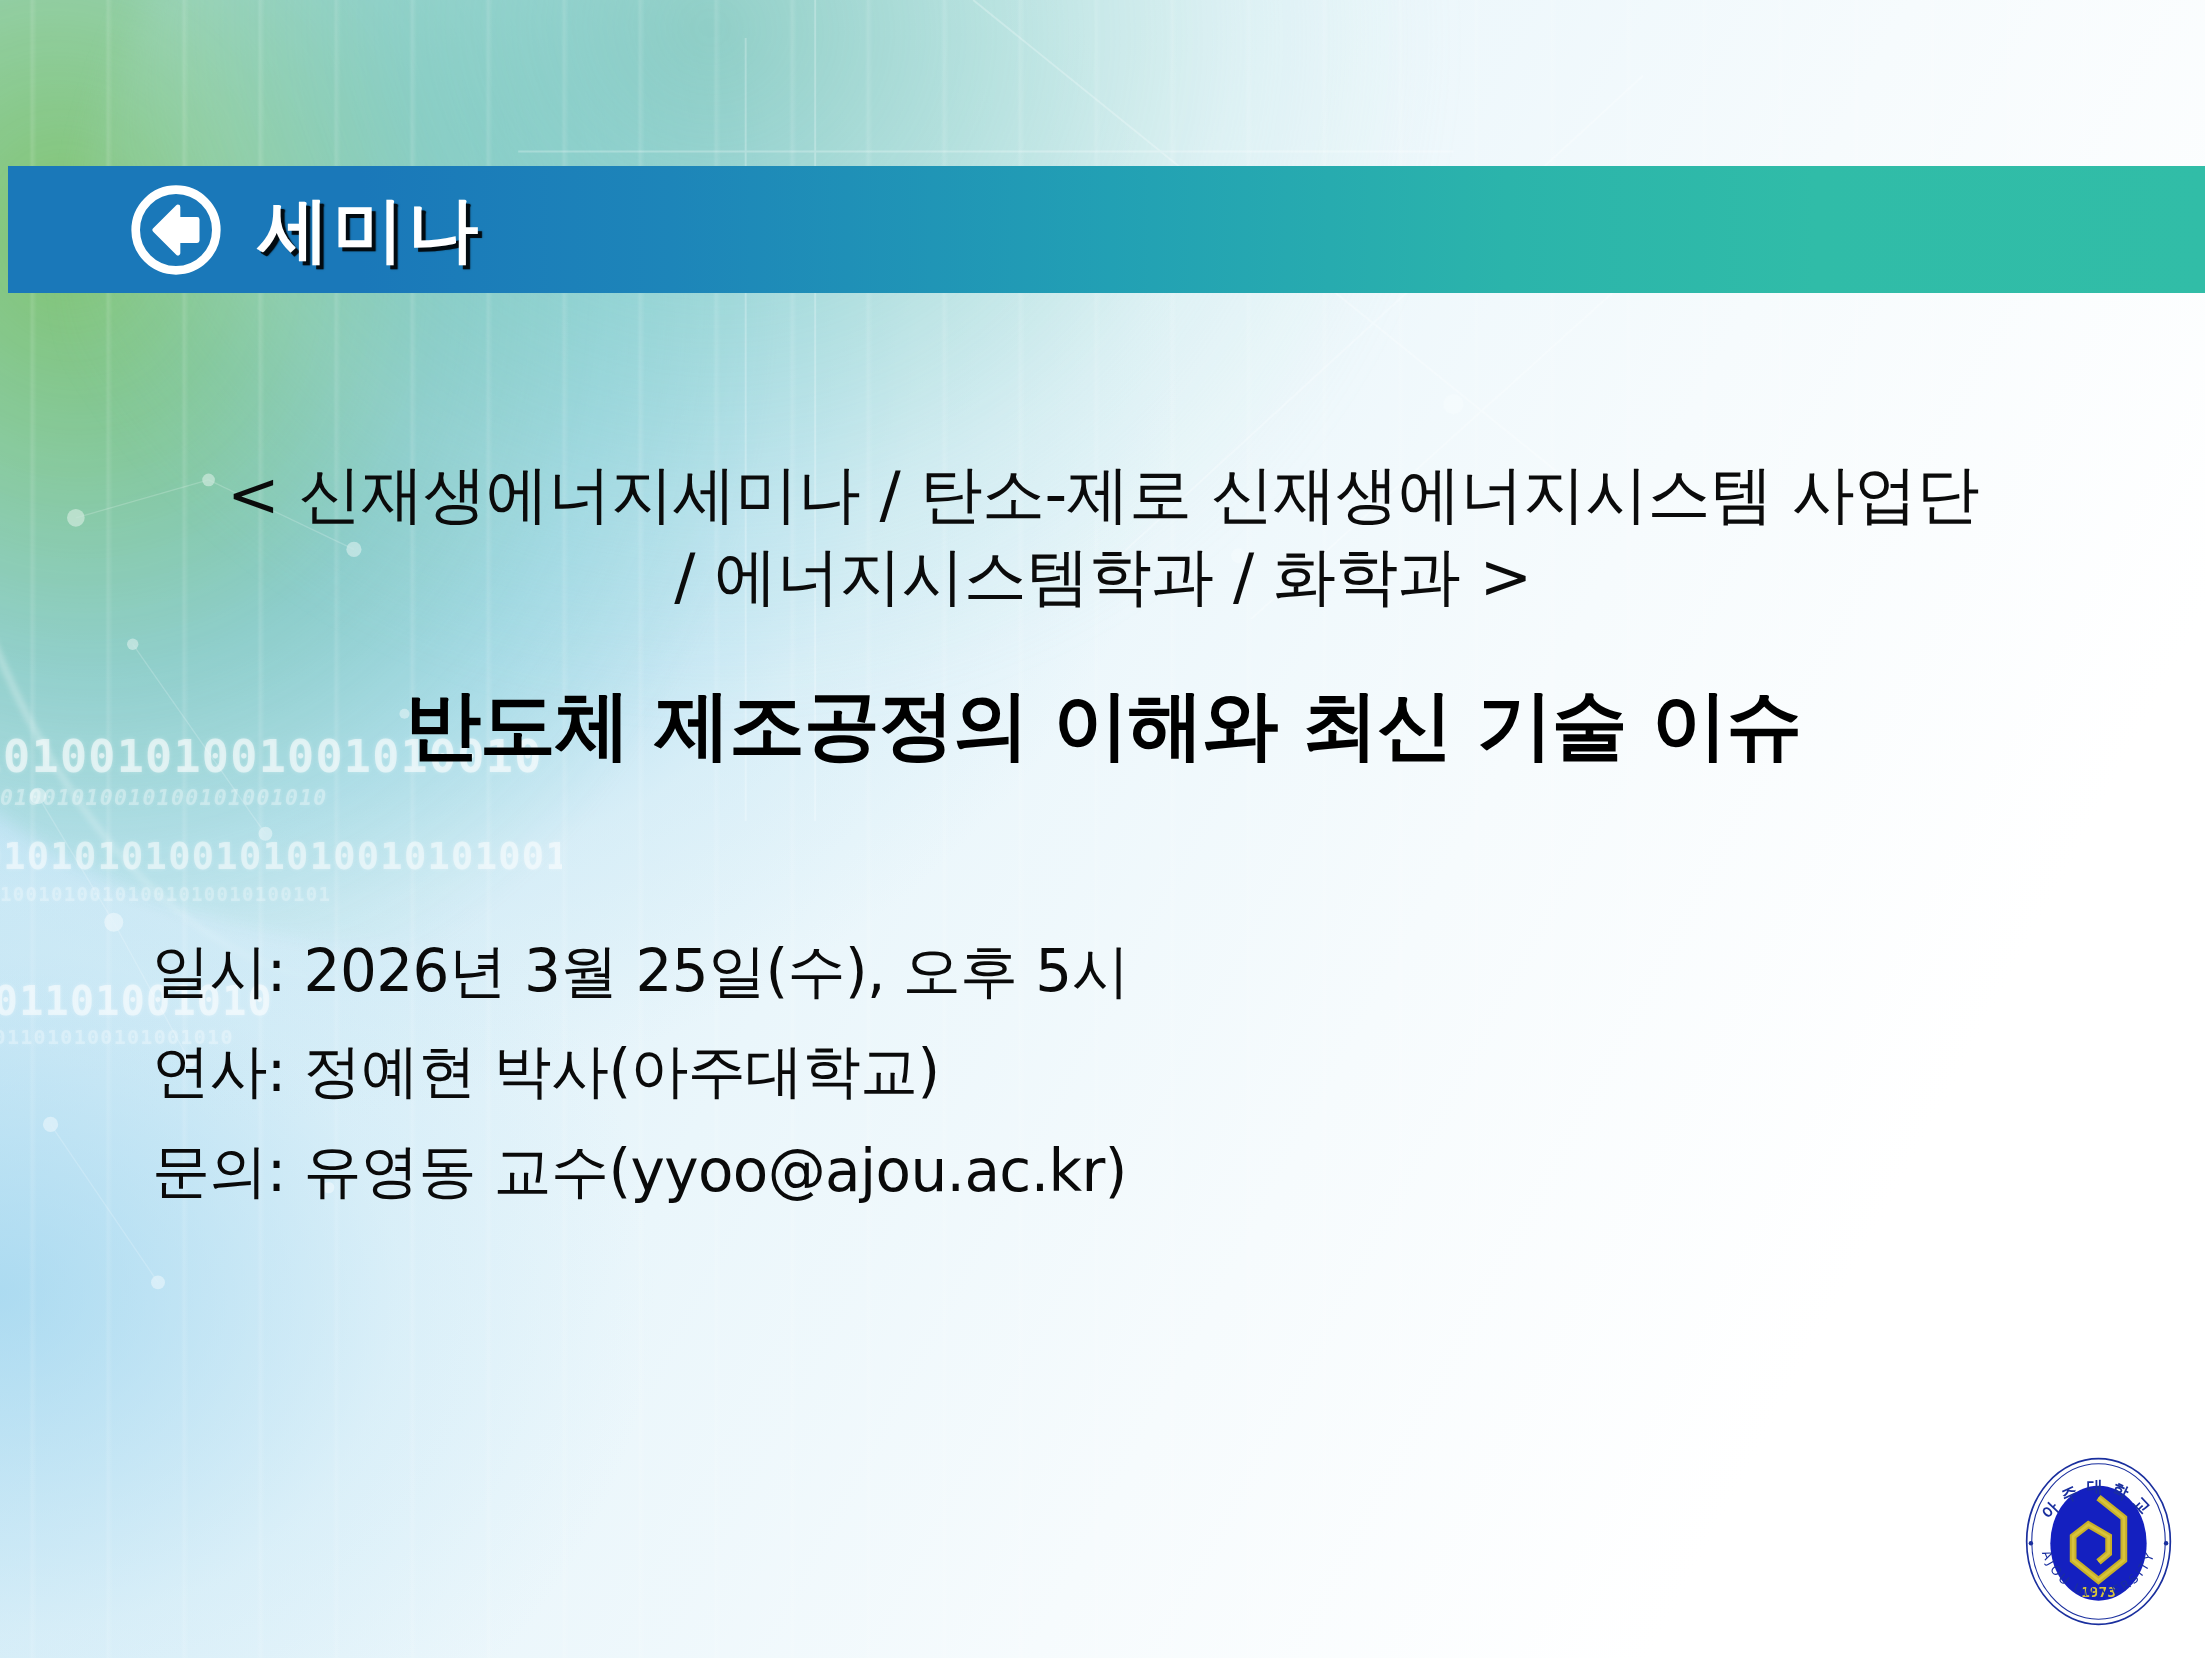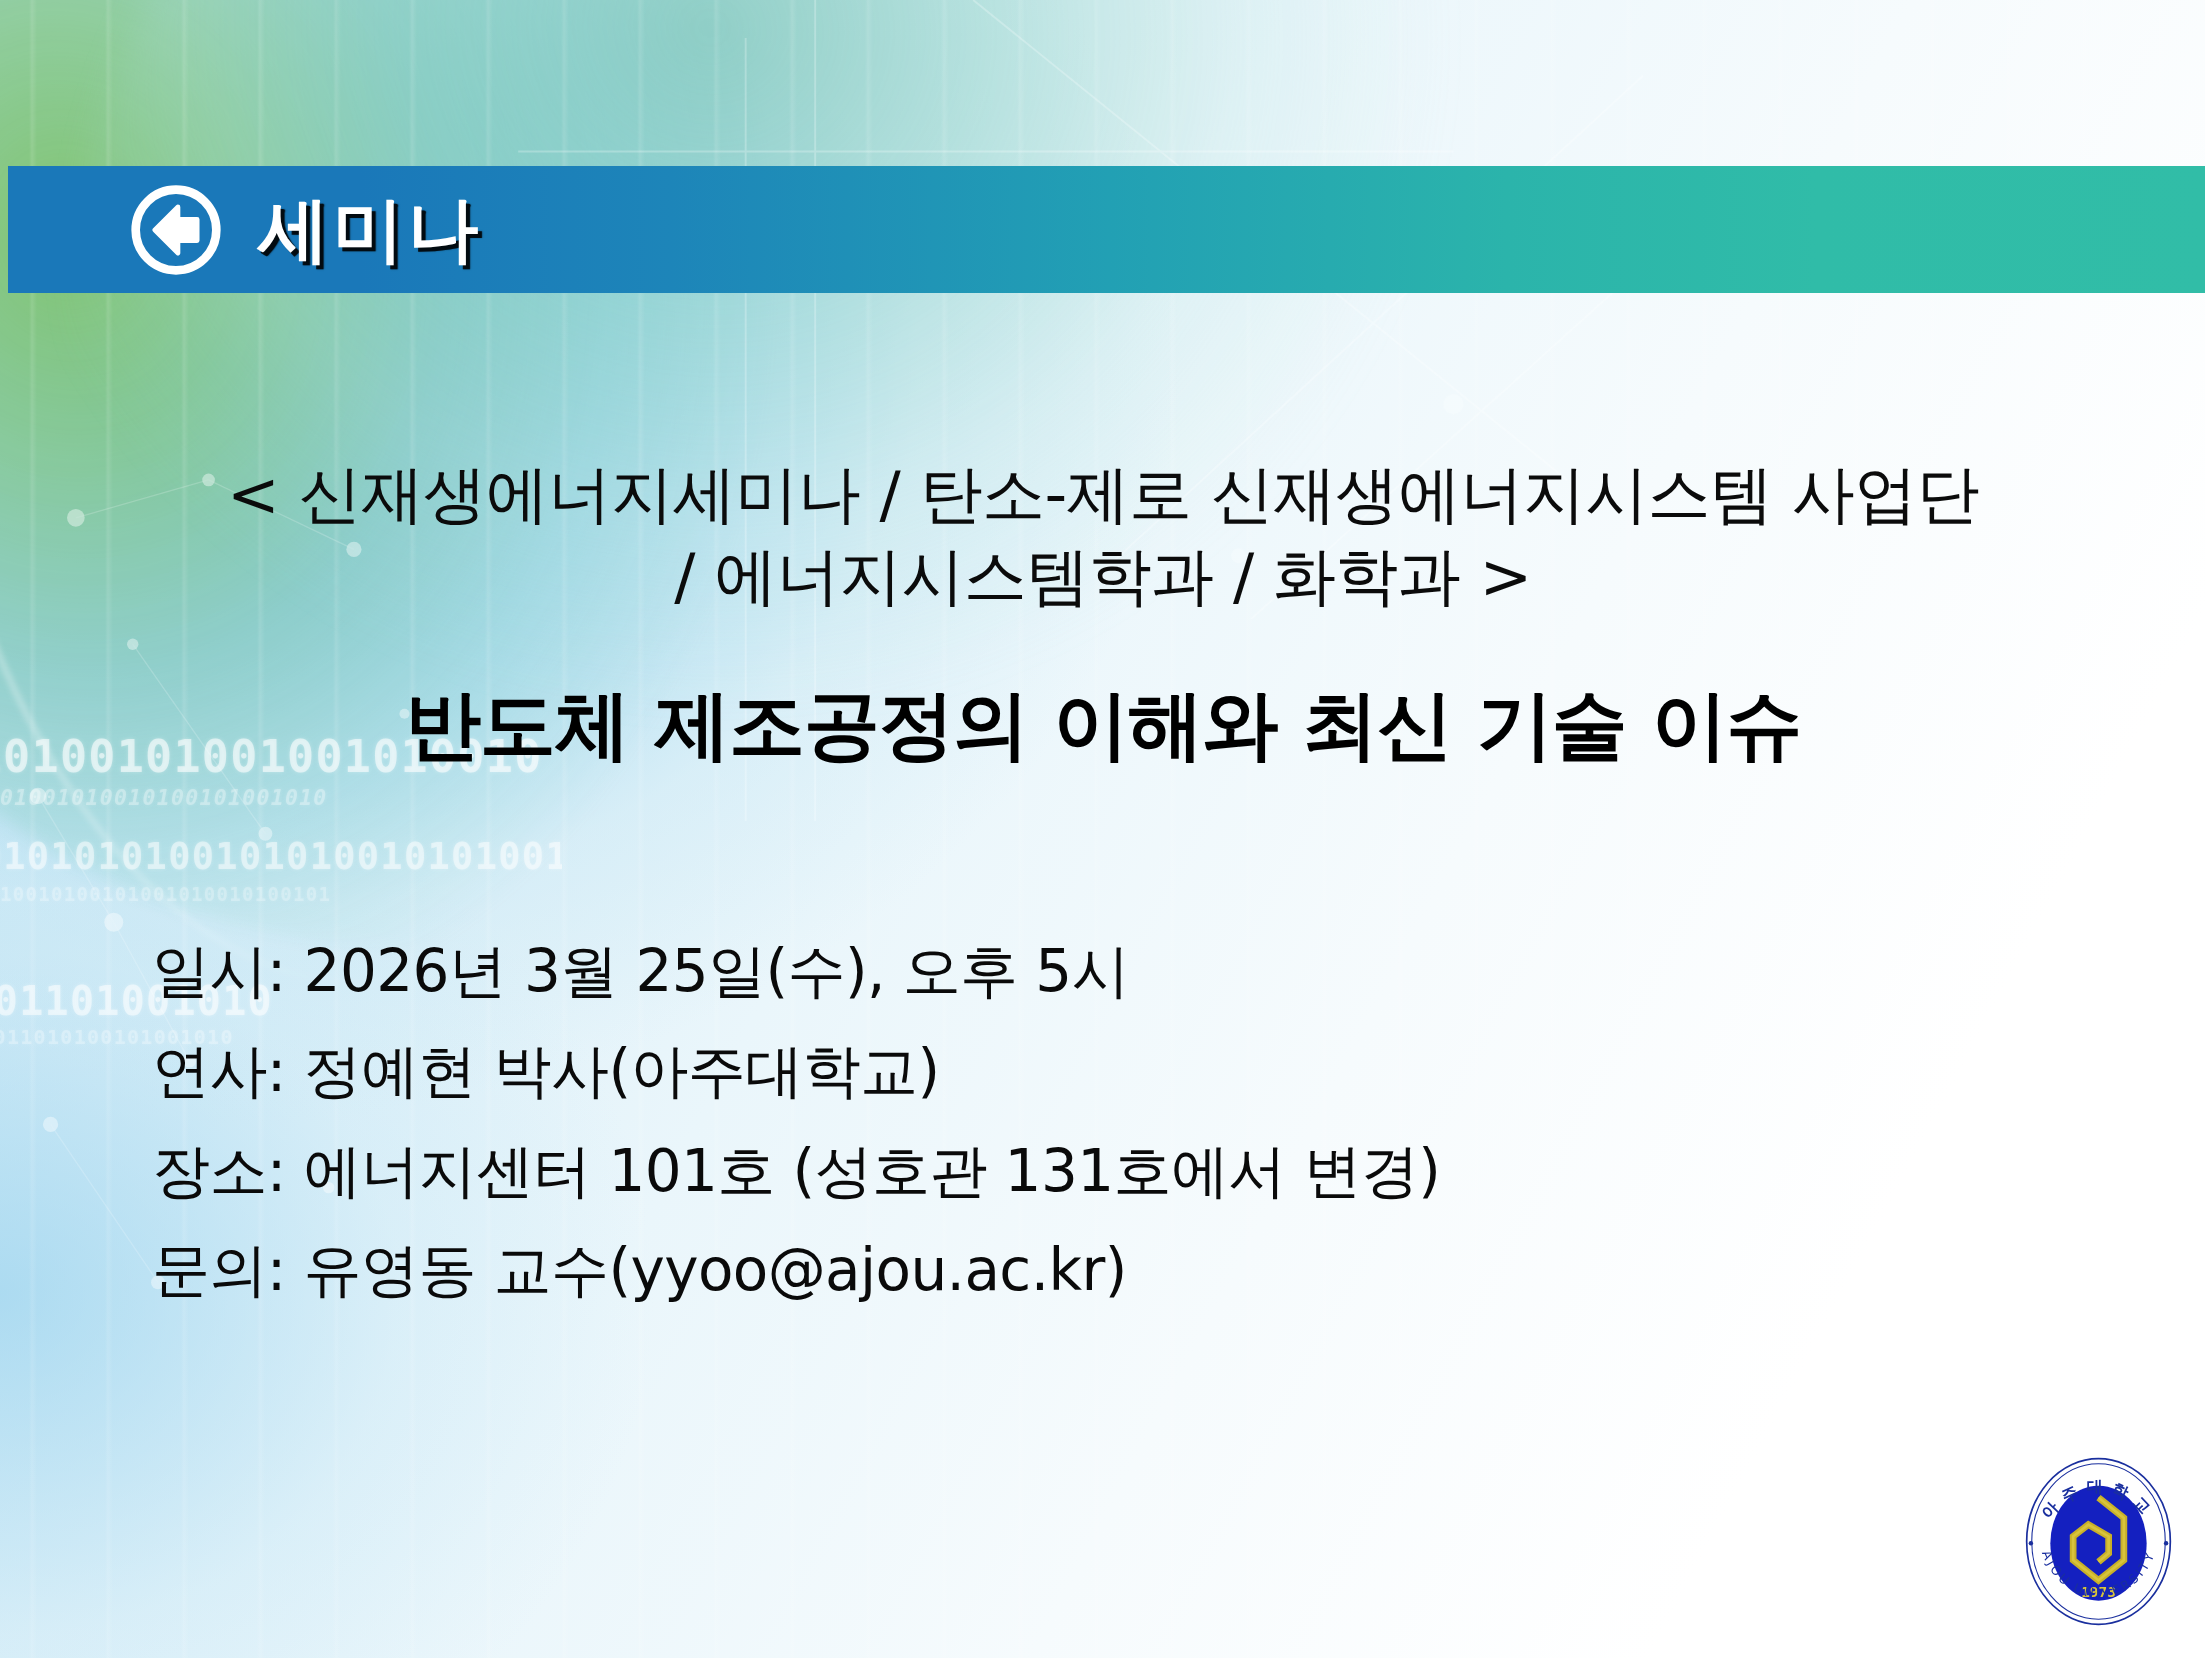--- a/index.html
+++ b/index.html
@@ -300,21 +300,20 @@
     <div id="main-title">반도체 제조공정의 이해와 최신 기술 이슈</div>
 
     <div id="subtitle">
       <div>&lt; 신재생에너지세미나 / 탄소-제로 신재생에너지시스템 사업단</div>
       <div>/ 에너지시스템학과 / 화학과 &gt;</div>
     </div>
 
     <div id="details">
       <div class="detail-line">일시: 2026년 3월 25일(수), 오후 5시</div>
       <div class="detail-line">연사: 정예현 박사(아주대학교)</div>
-      <div class="detail-line">장소: 에너지센터 101호 (성호관 131호에서 변경)</div>
       <div class="detail-line">문의: 유영동 교수(yyoo@ajou.ac.kr)</div>
     </div>
   </div>
 
   <div id="logo">
     <svg viewBox="0 0 200 220">
       <defs>
         <path id="arcTop" d="M 28 118 A 74 86 0 0 1 172 118" fill="none"></path>
         <path id="arcBot" d="M 30 112 A 72 84 0 0 0 170 112" fill="none"></path>
       </defs>

